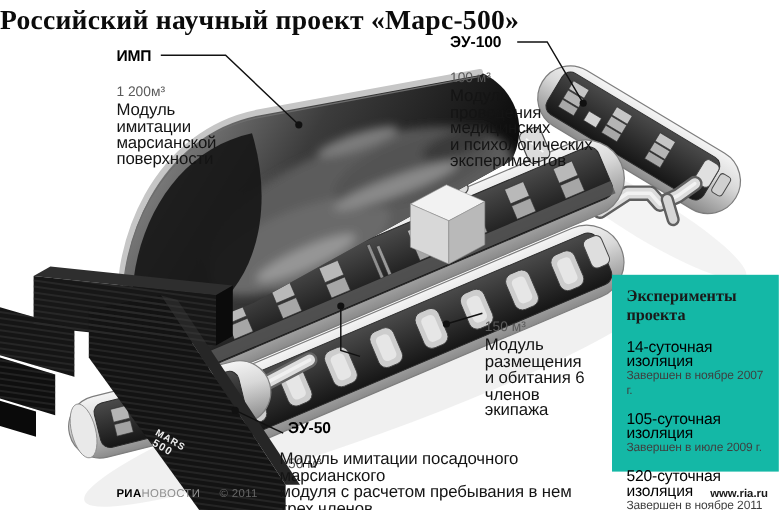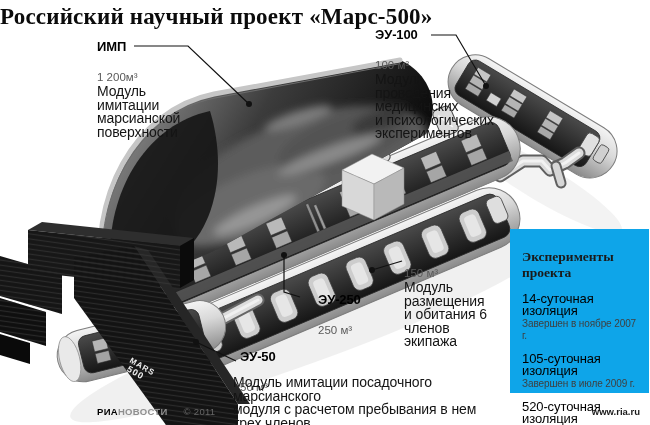--- a/index.html
+++ b/index.html
@@ -9,29 +9,29 @@
   .title{position:absolute;left:0;right:0;top:4px;margin:0;text-align:left;
          font-family:"Liberation Serif",serif;font-size:23px;font-weight:bold;
          color:#0b0b0b;letter-spacing:.2px;z-index:3;}
   .mlabel{position:absolute;z-index:3;}
   .code{font-size:13px;font-weight:bold;color:#000;line-height:13px;letter-spacing:-.1px;}
   .vol{font-size:11.5px;color:#5a5a5a;line-height:13px;margin-top:18px;}
   .desc{font-size:14px;line-height:13.5px;color:#141414;white-space:pre-line;
         margin-top:1px;letter-spacing:-.1px;}
   .desc-abs{position:absolute;z-index:3;}
   .panel{position:absolute;left:510px;top:229px;width:139px;height:164px;box-sizing:border-box;
-         background:#0ea5e9;padding:20px 12px;z-index:3;}
+         background:#14b8a6;padding:10px 12px;z-index:3;}
   .panel h2{margin:0 0 12px 0;font-family:"Liberation Serif",serif;font-size:13.5px;
             font-weight:bold;line-height:16px;color:#1a1a1a;}
   .exp{margin-bottom:11px;}
   .exp-name{font-size:13px;font-weight:normal;color:#000;line-height:12px;letter-spacing:-.1px;}
   .exp-status{font-size:10px;color:#3f3f3f;line-height:12px;margin-top:1px;letter-spacing:-.1px;}
   .footer-left{position:absolute;left:97px;top:406px;font-size:9.5px;z-index:3;letter-spacing:.3px;}
   .footer-left .ria{font-weight:bold;color:#000;}
-  .footer-left .nov{font-weight:bold;color:#8f8f8f;}
+  .footer-left .nov{font-weight:normal;color:#8f8f8f;}
   .footer-left .cop{color:#666;margin-left:16px;text-align:right;}
   .footer-right{position:absolute;right:10px;top:406px;font-size:9.5px;font-weight:bold;
                 color:#1a1a1a;z-index:3;text-align:right;}
 </style>
 </head>
 <body>
 
 <div class="stage">
 
   <svg width="650" height="425" viewBox="0 0 650 425">
@@ -250,24 +250,20 @@
 экспериментов</div>
   </div>
 
   <div class="mlabel" style="left:404px;top:249px;width:130px">
     <div class="vol">150 м³</div>
     <div class="desc">Модуль размещения
 и обитания 6 членов
 экипажа</div>
   </div>
 
-  <div class="mlabel" style="left:318px;top:293px">
-    <div class="code">ЭУ-250</div>
-    <div class="vol">250 м³</div>
-  </div>
 
   <div class="mlabel" style="left:240px;top:350px">
     <div class="code">ЭУ-50</div>
     <div class="vol">50 м³</div>
   </div>
   <div class="desc desc-abs" style="left:233px;top:375px;width:245px">Модуль имитации посадочного марсианского
 модуля с расчетом пребывания в нем трех членов
 экипажа в течение 2–3 месяцев</div>
 
   <aside class="panel">

